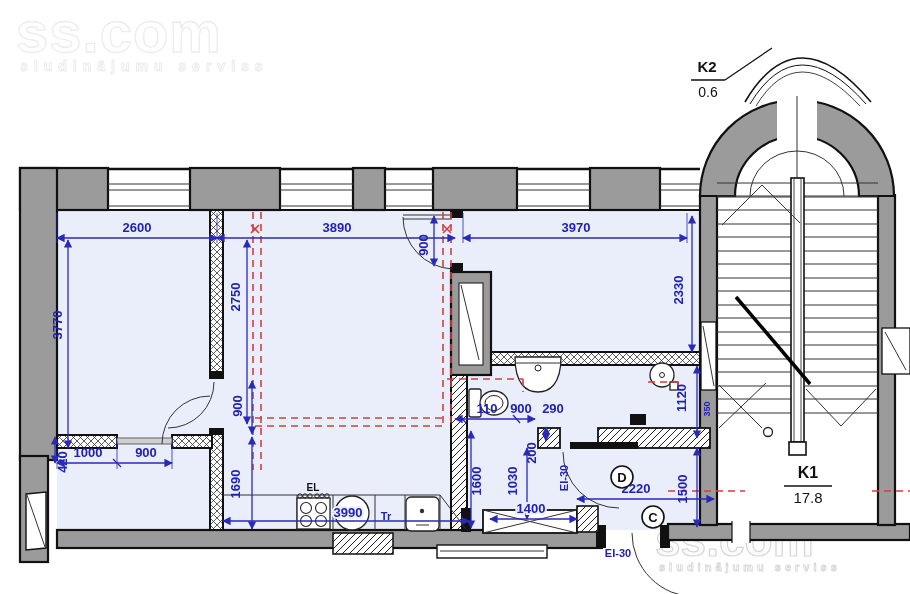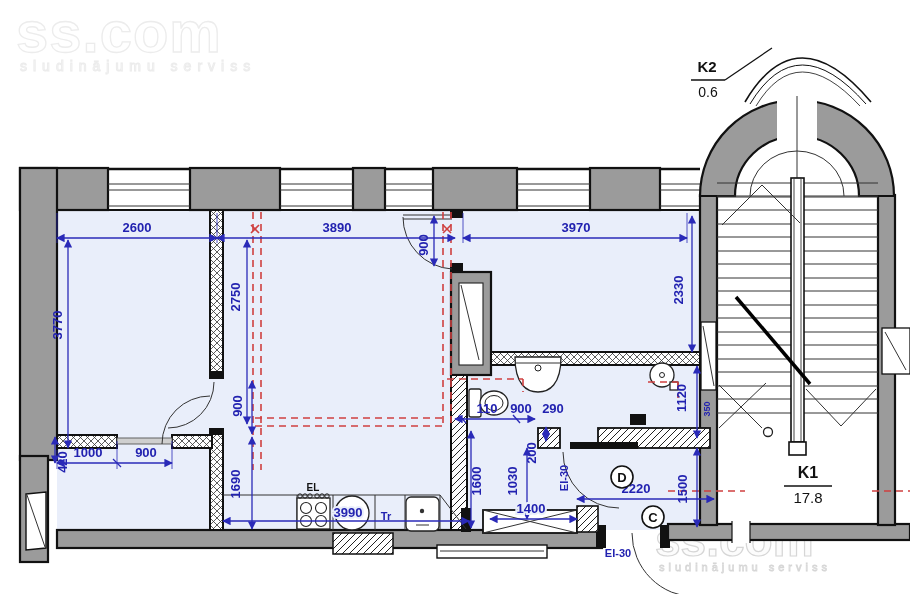--- a/index.html
+++ b/index.html
@@ -1,20 +1,20 @@
 <!DOCTYPE html>
 <html><head>
 <meta charset="utf-8">
 <style>
   html,body{margin:0;padding:0;background:#fff;}
   .canvas{position:relative;width:910px;height:594px;background:#fff;overflow:hidden;
           font-family:"Liberation Sans",sans-serif;}
   .wm{position:absolute;font-weight:800;pointer-events:none;white-space:nowrap;}
   .wm .brand{display:block;line-height:.9;}
-  .wm .tag{display:block;font-weight:400;}
+  .wm .tag{display:block;font-weight:700;}
   .wm-tl{left:16px;top:6px;}
   .wm-tl .brand{font-size:58px;letter-spacing:1px;color:#fff;-webkit-text-stroke:1.3px #ececec;}
   .wm-tl .tag{font-size:14px;letter-spacing:6px;color:#fff;-webkit-text-stroke:1px #ececec;margin-left:4px;}
   .wm-br{left:655px;top:520px;}
   .wm-br .brand{font-size:46px;color:#fcfcfc;-webkit-text-stroke:1.2px #d6d6d6;}
   .wm-br .tag{font-size:11px;letter-spacing:4px;color:#fcfcfc;-webkit-text-stroke:.8px #d6d6d6;margin-left:4px;}
   svg{position:absolute;left:0;top:0;}
   .wall{fill:#9b9b9b;stroke:#111;stroke-width:2.2;}
   .thin{stroke:#333;stroke-width:1;fill:none;}
   .blk{stroke:#111;fill:none;}

